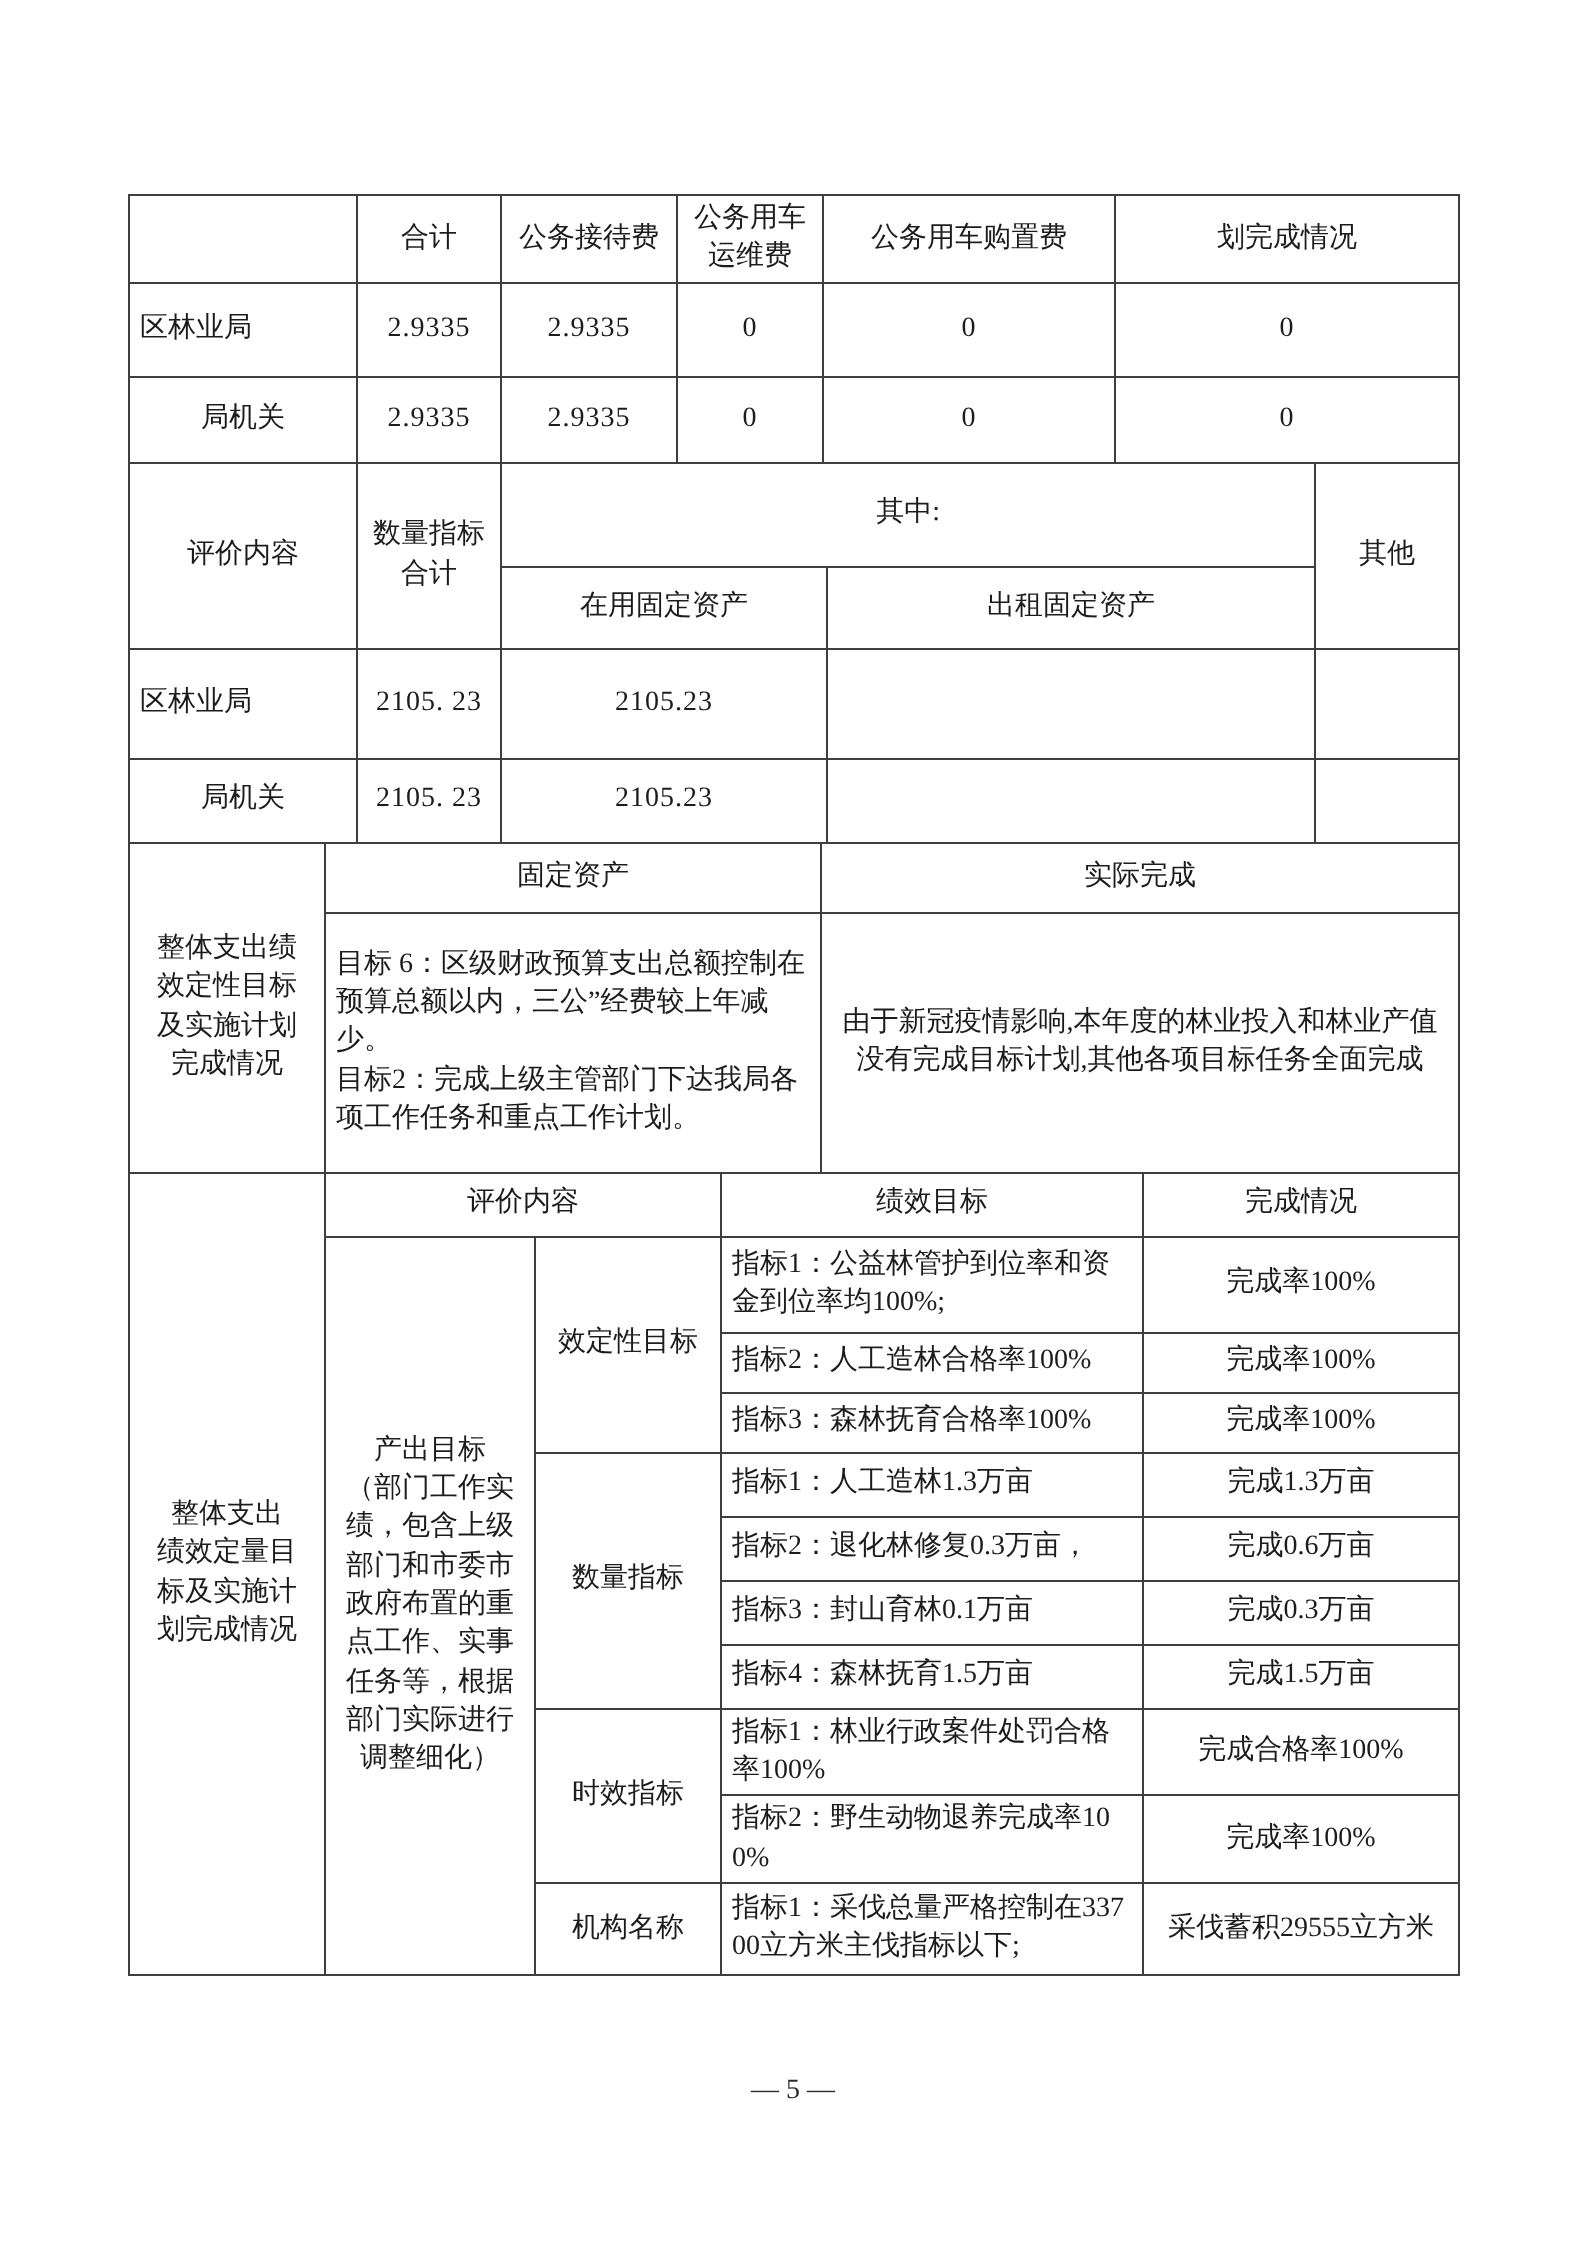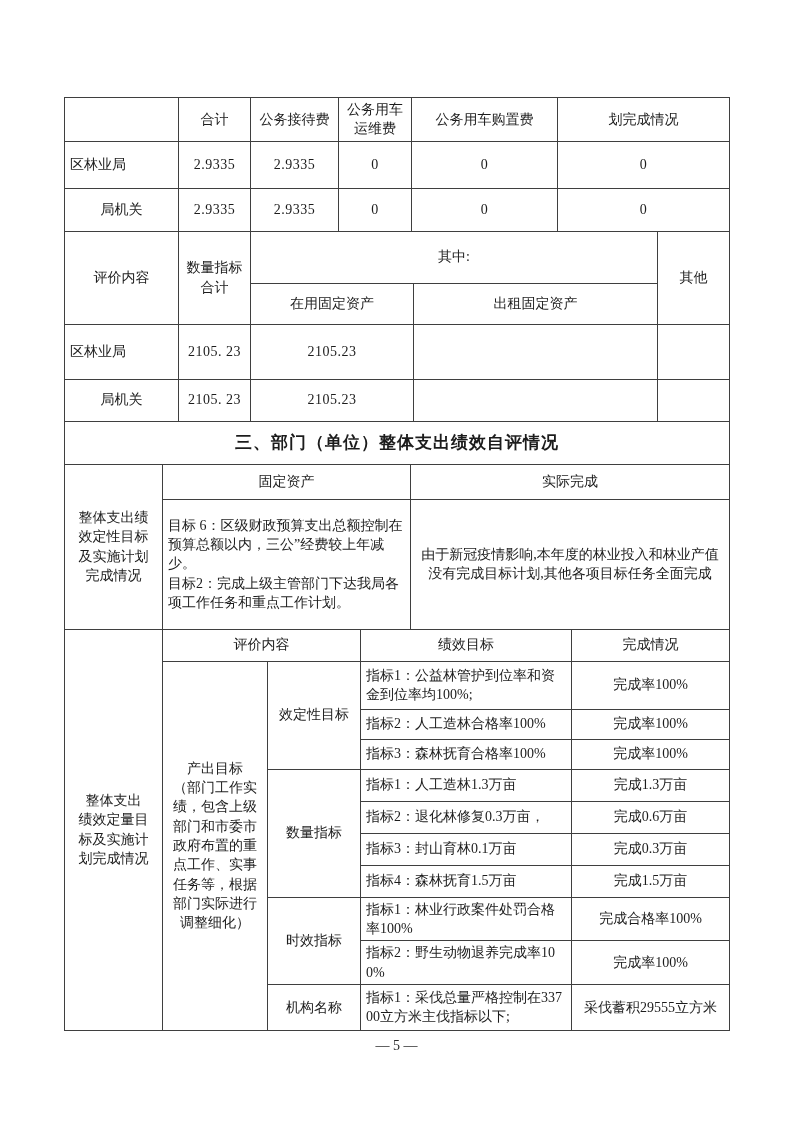--- a/index.html
+++ b/index.html
@@ -120,30 +120,20 @@
       <tr style="height:42px">
         <td>局机关</td>
         <td class="num">2105. 23</td>
         <td class="num">2105.23</td>
         <td></td>
         <td></td>
       </tr>
     </tbody>
       </table>
 
-    <table>
-      <colgroup>
-          <col style="width:665px">
-        </colgroup>
-      <tbody>
-          <tr style="height:43px">
-        <td class="title-cell">三、部门（单位）整体支出绩效自评情况</td>
-      </tr>
-    </tbody>
-      </table>
 
     <table>
       <colgroup>
         <col style="width:98px">
           <col style="width:248px">
           <col style="width:319px">
       </colgroup>
       <tbody>
           <tr style="height:35px">
         <td rowspan="2" class="pre">整体支出绩

